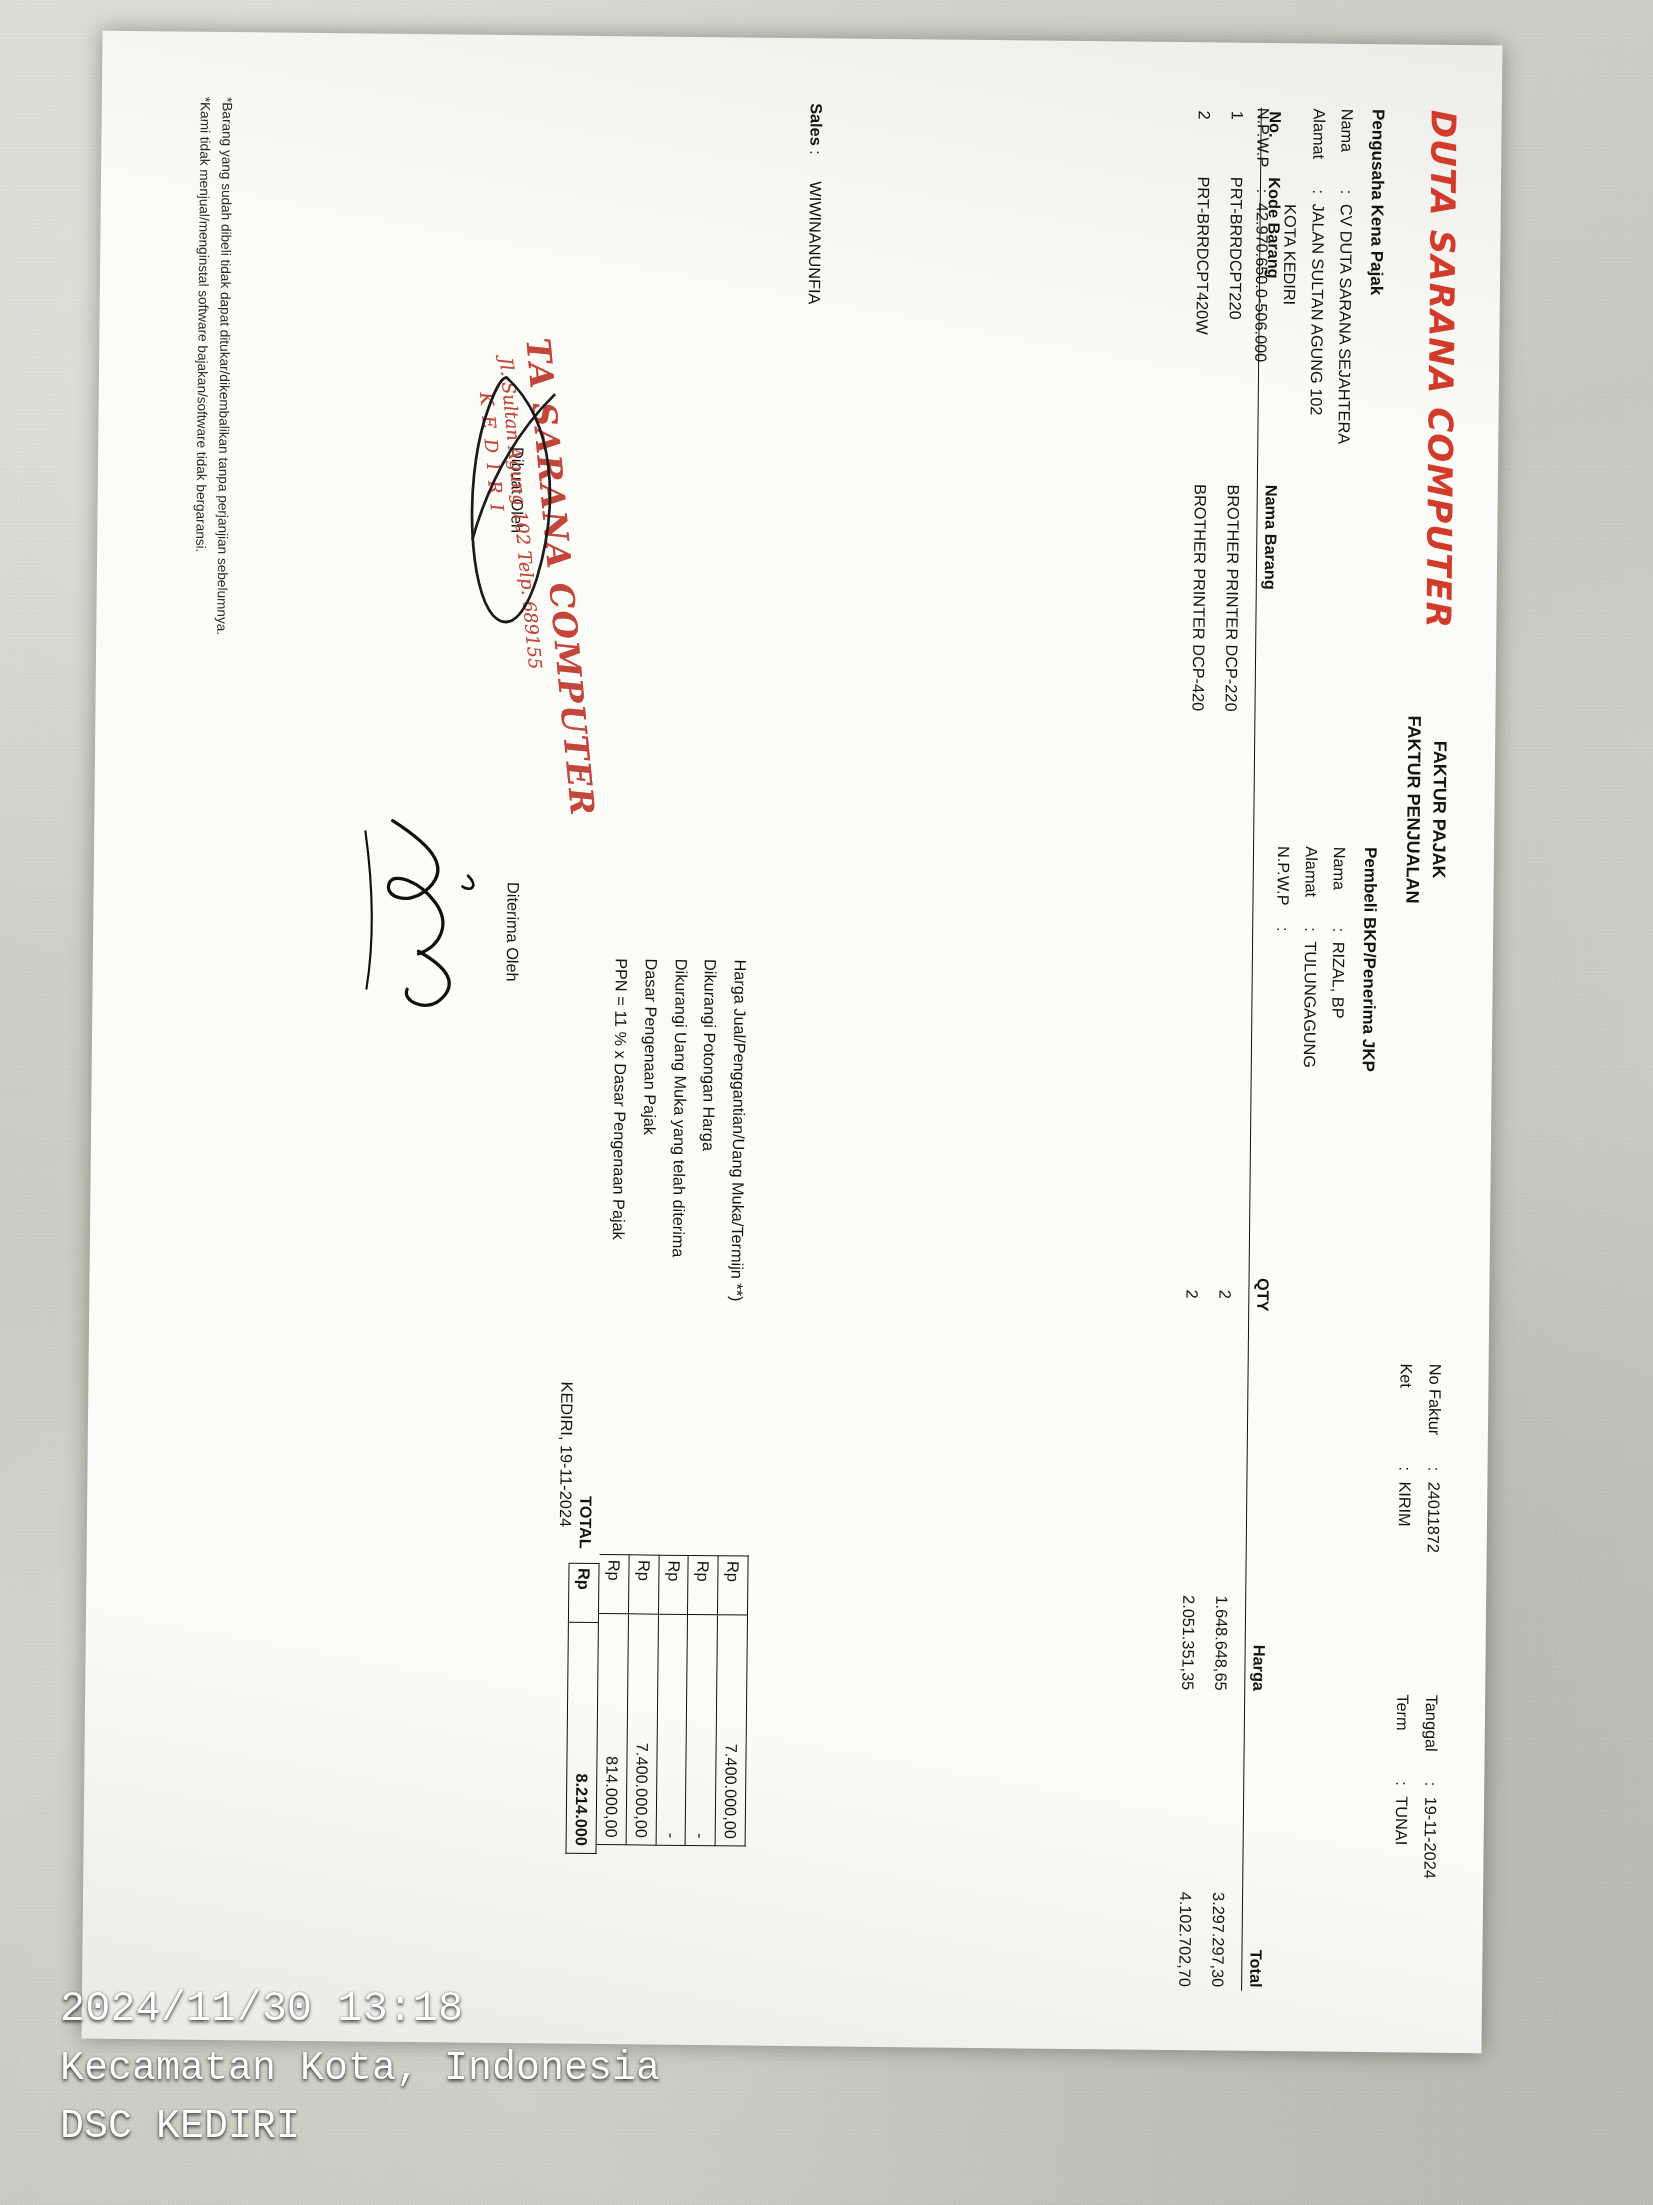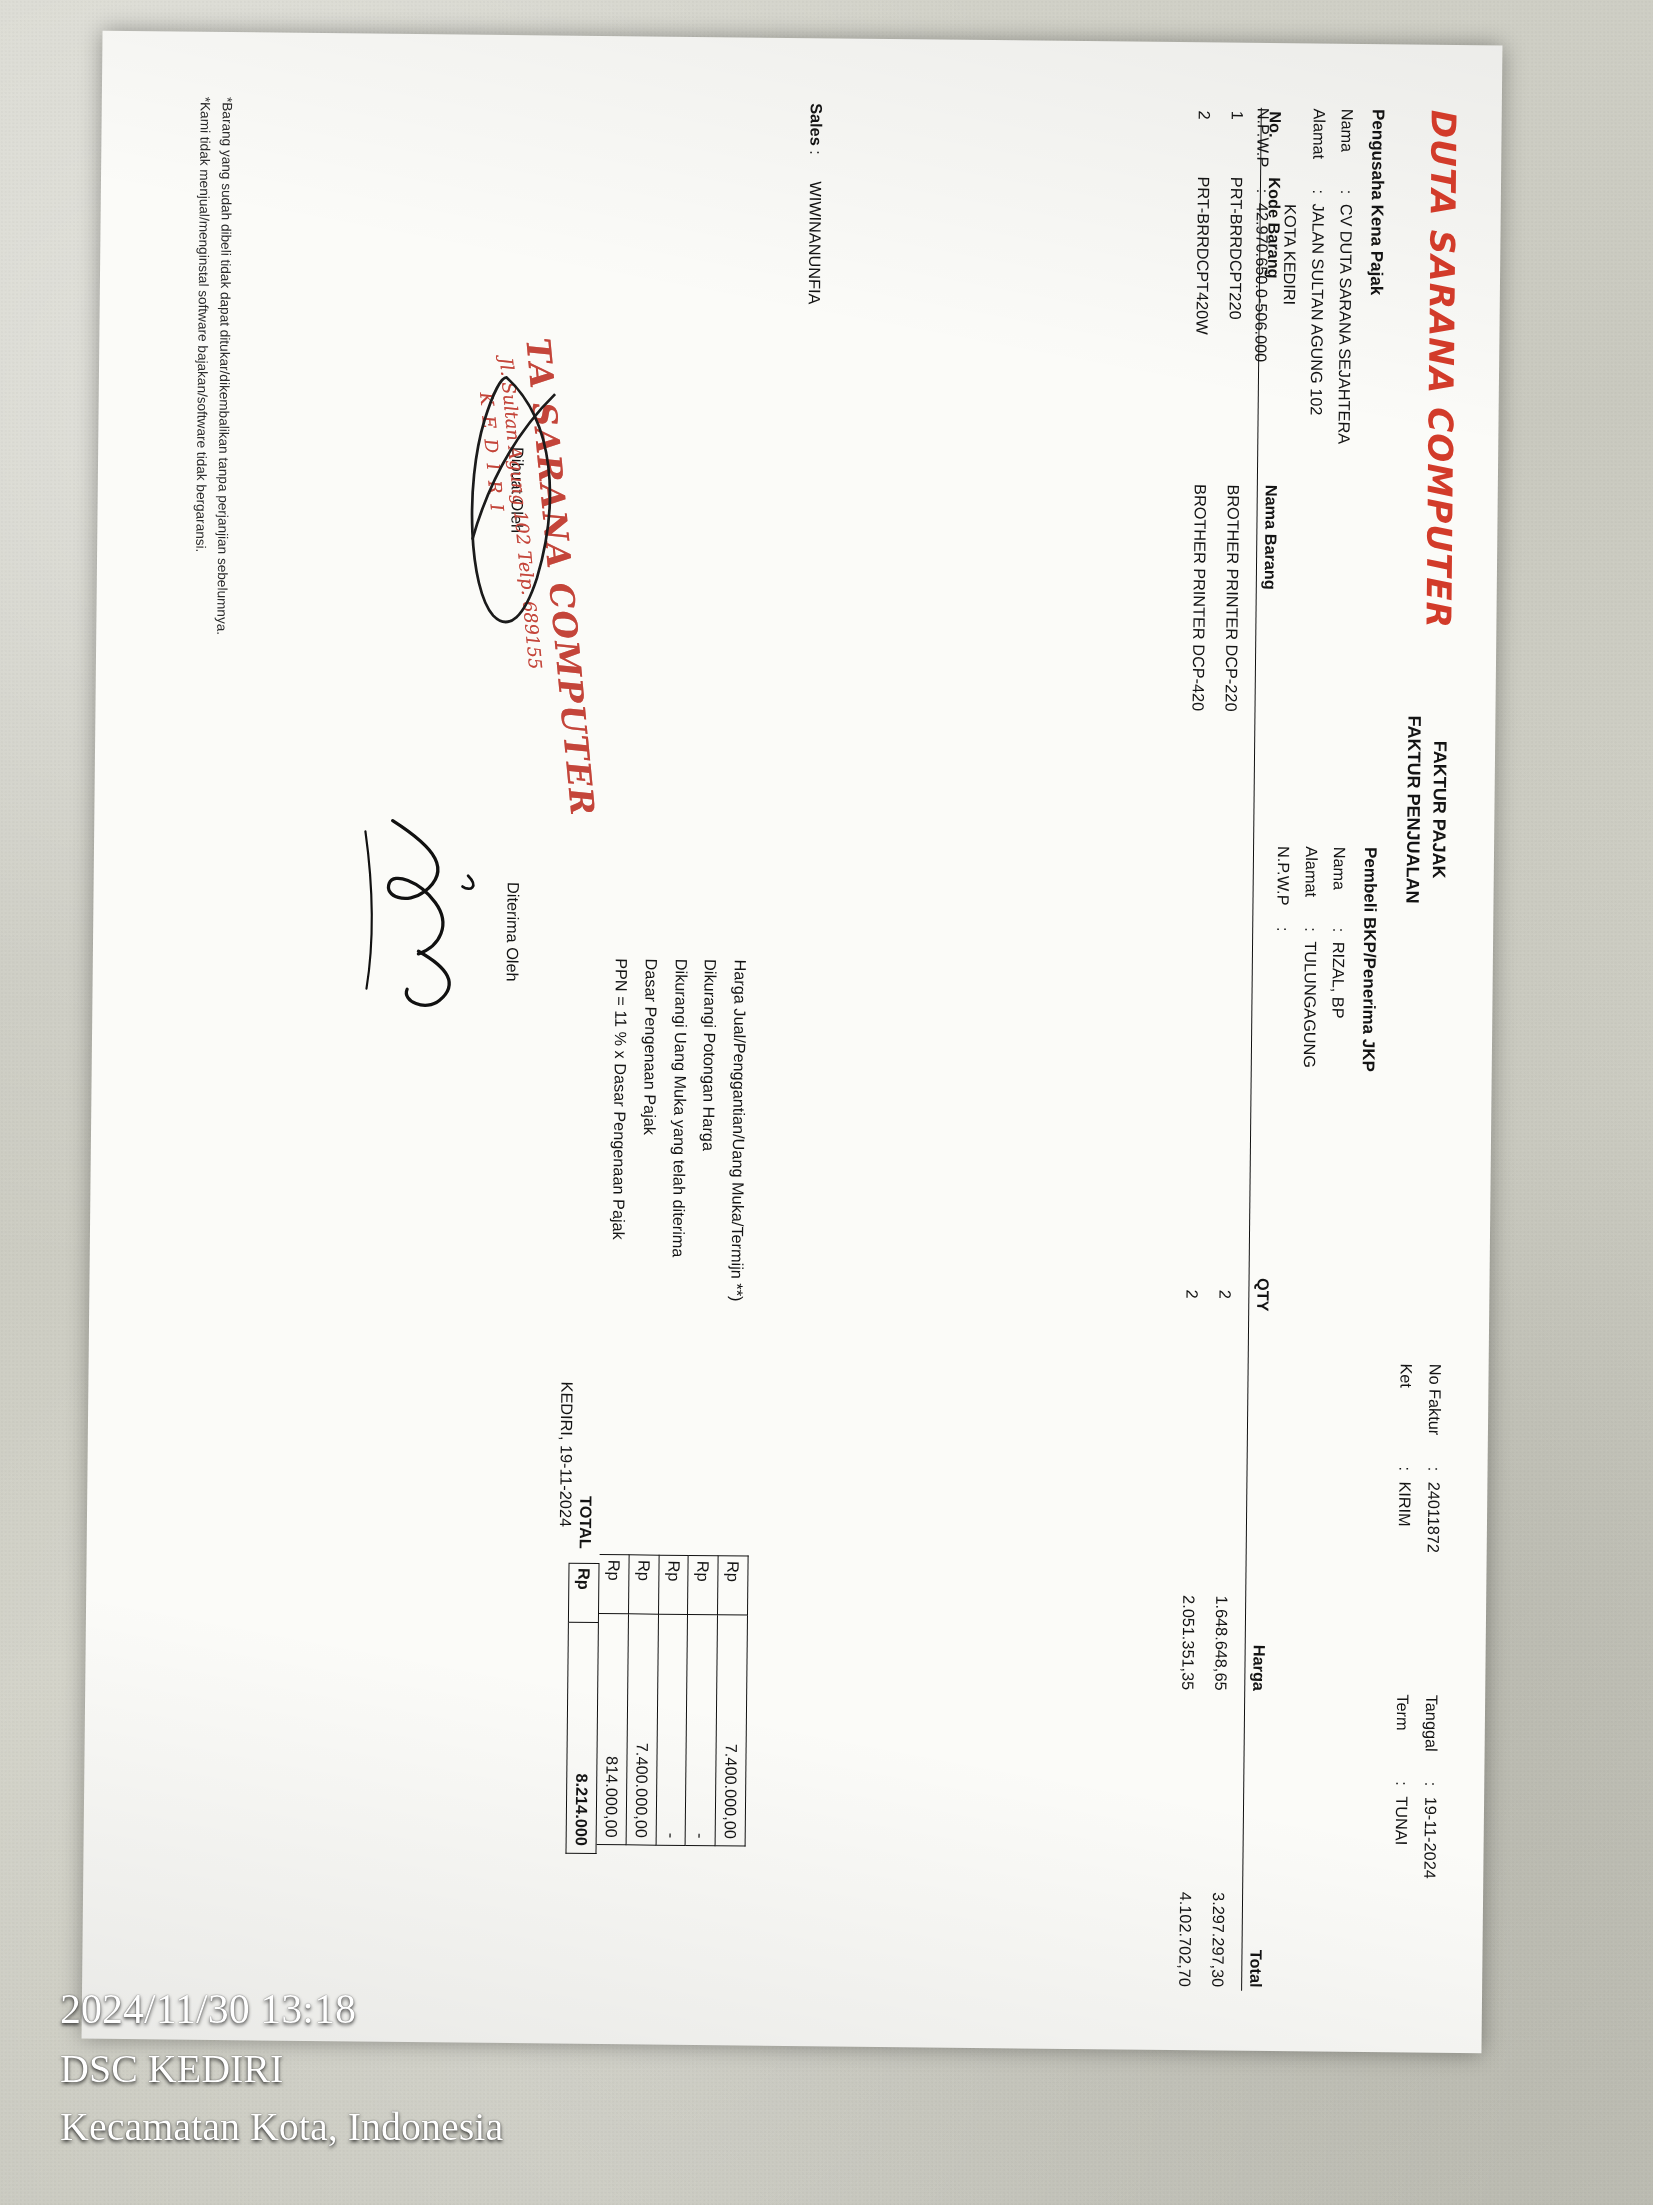--- a/index.html
+++ b/index.html
@@ -126,21 +126,21 @@
     position:absolute;left:326px;top:922px;width:282px;height:130px;pointer-events:none;
   }
   .sig{
     position:absolute;left:776px;top:993px;width:228px;height:163px;pointer-events:none;
   }
 
   
   #cam-stamp{
     position:absolute;left:60px;bottom:49px;
     color:#ffffff;
-    font-family:Liberation Serif, serif;
+    font-family:Liberation Mono, monospace;
     text-shadow:0 1.6px 3.8px rgba(0,0,0,.75), 0 0 1.1px rgba(0,0,0,.6);
     line-height:1.45;
   }
   #cam-stamp div{font-size:40px;}
   #cam-stamp .l1{font-size:42px;}
 </style>
 </head>
 <body>
 
 <div id="desk"></div>
@@ -311,16 +311,16 @@
     <div class="pg notes">
       <div>*Barang yang sudah dibeli tidak dapat ditukar/dikembalikan tanpa perjanjian sebelumnya.</div>
       <div>*Kami tidak menjual/menginstal software bajakan/software tidak bergaransi.</div>
     </div>
 
   </div>
 </div>
 
 <div id="cam-stamp">
   <div class="l1">2024/11/30 13:18</div>
+  <div>Kecamatan Kota, Indonesia</div>
   <div>DSC KEDIRI</div>
-  <div>Kecamatan Kota, Indonesia</div>
 </div>
 
 
 </body></html>

